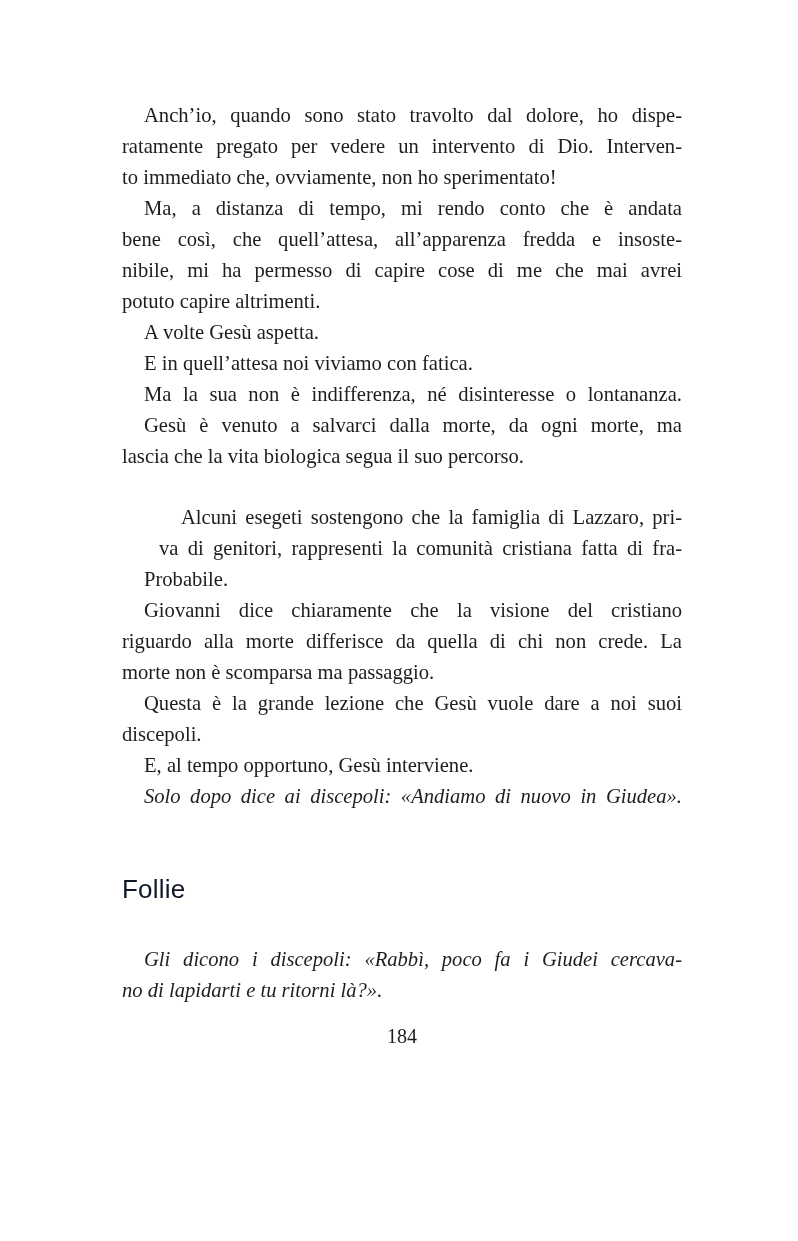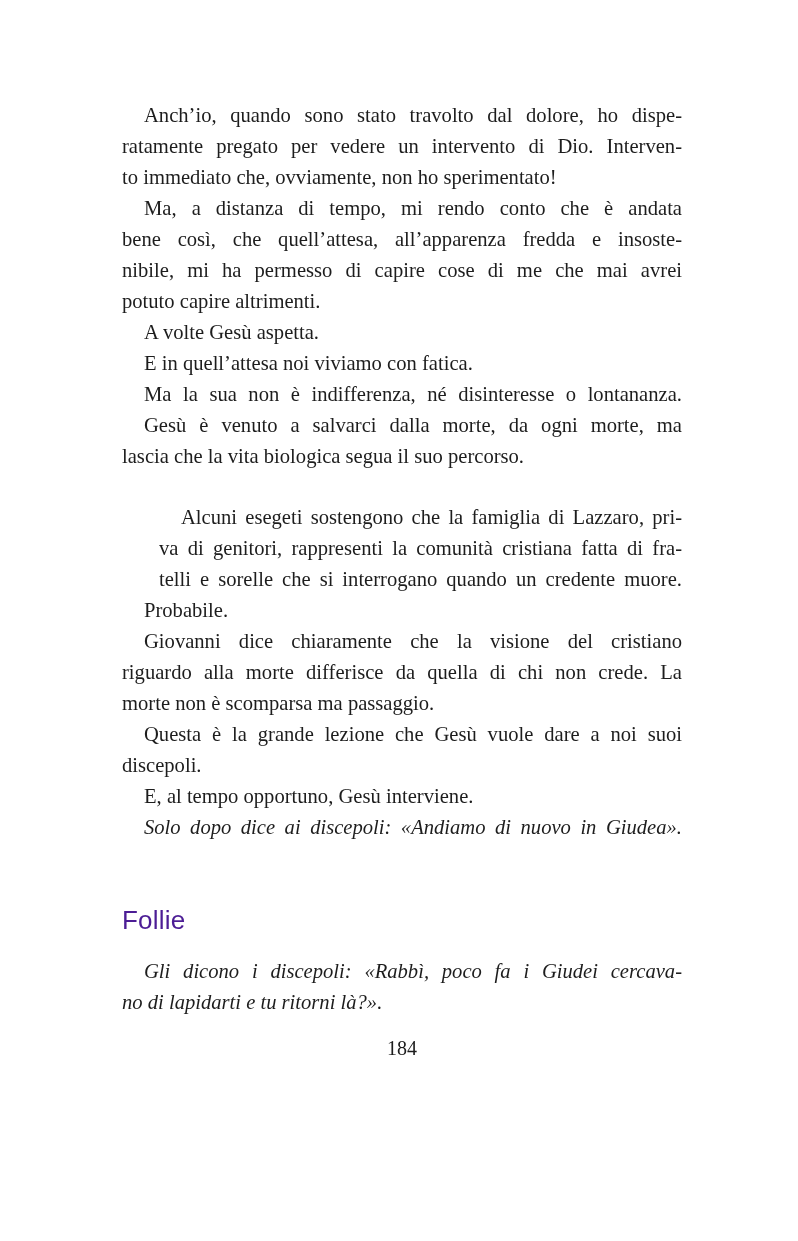--- a/index.html
+++ b/index.html
@@ -25,23 +25,23 @@
   .quote .line { font-style: italic; }
   .gap-section { margin-top: 30px; margin-left: 37px; }
   .gap-quote1 { }
   .heading {
     margin-top: 59px;
     font-family: "Liberation Sans", "DejaVu Sans", sans-serif;
     font-weight: 400;
     font-size: 26px;
     line-height: 36px;
     letter-spacing: 0.2px;
-    color: #4c1d95;
+    color: #0f172a;
   }
-  .gap-quote2 { margin-top: 18px; }
+  .gap-quote2 { margin-top: 37px; }
   .pageno {
     margin-top: 16px;
     font-size: 20px;
     line-height: 28px;
     text-align-last: center;
   }
 </style>
 </head>
 <body>
 
@@ -73,21 +73,20 @@
   </div>
 
   <div class="para">
     <div class="line indent">Gesù è venuto a salvarci dalla morte, da ogni morte, ma</div>
     <div class="line free">lascia che la vita biologica segua il suo percorso.</div>
   </div>
 
   <div class="para gap-section">
     <div class="line indent">Alcuni esegeti sostengono che la famiglia di Lazzaro, pri-</div>
     <div class="line">va di genitori, rappresenti la comunità cristiana fatta di fra-</div>
-    <div class="line">telli e sorelle che si interrogano quando un credente muore.</div>
   </div>
 
   <div class="para">
     <div class="line indent free">Probabile.</div>
   </div>
 
   <div class="para">
     <div class="line indent">Giovanni dice chiaramente che la visione del cristiano</div>
     <div class="line">riguardo alla morte differisce da quella di chi non crede. La</div>
     <div class="line free">morte non è scomparsa ma passaggio.</div>

